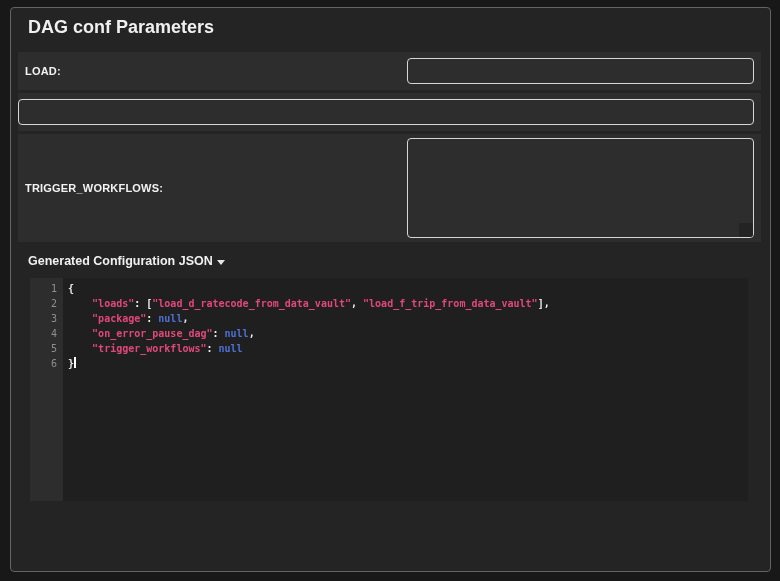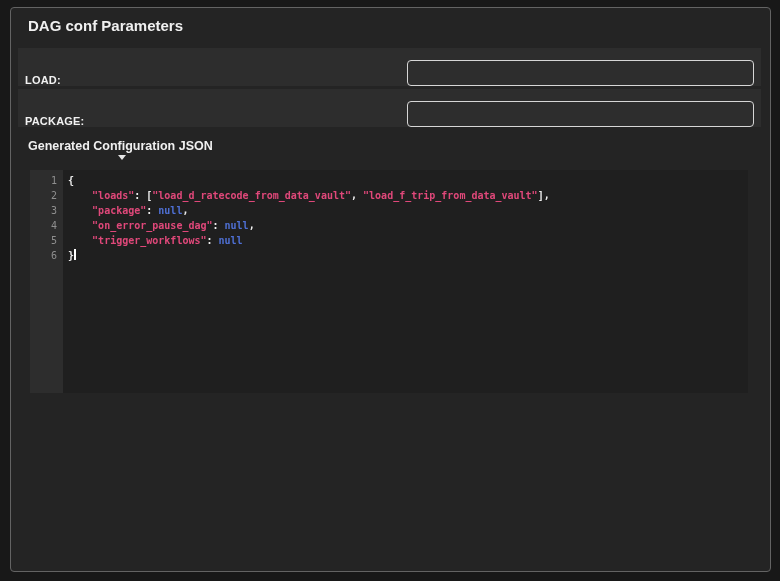--- a/index.html
+++ b/index.html
@@ -3,25 +3,25 @@
 <meta charset="utf-8">
 <style>
   * { margin:0; padding:0; box-sizing:border-box; }
   html,body { width:780px; height:581px; background:#181818; font-family:"Liberation Sans", sans-serif; overflow:hidden; }
 
   .panel {
     position:absolute; left:10px; top:7px; width:761px; height:565px;
     background:#242424; border:1px solid #636363; border-radius:4px;
   }
   .panel-title {
-    margin:9px 0 14px 17px; font-size:15px; font-weight:bold; color:#f0f0f0;
+    margin:9px 0 14px 17px; font-size:18px; font-weight:bold; color:#f0f0f0;
   }
 
   .rows { margin:0 9px 0 7px; }
-  .row { background:#2d2d2d; display:flex; align-items:flex-end; margin-bottom:3px;gap:36px; }
+  .row { background:#2d2d2d; display:flex; align-items:center; margin-bottom:3px;gap:36px; }
   .row-sm { height:38px; }
   .row-md { height:36px; }
   .row-lg { height:108px; }
   .flabel {
     width:353px; padding-left:7px; font-size:11px; font-weight:bold;
     color:#f2f2f2; letter-spacing:0.2px;
   }
   .fcontrol { flex:1; display:flex; align-items:center; padding-right:7px; }
 
   input.text-field {
@@ -45,21 +45,21 @@
     width:30px; height:18px; border-radius:9px; background:#bcbcbc;
     position:relative; cursor:pointer;
   }
   .toggle .knob {
     position:absolute; left:1.5px; top:1.5px; width:15px; height:15px;
     border-radius:50%; background:#f0f0f0;
   }
 
   .json-header {
     margin:12px 0 10px 17px; font-size:12.5px; font-weight:bold; color:#f0f0f0;
-    display:flex; align-items:center; cursor:pointer; width:max-content;flex-direction:column;
+    display:flex; align-items:center; cursor:pointer; width:max-content;
   }
   .caret-down {
     display:inline-block; width:0; height:0; margin-left:4px; margin-top:2px;
     border-left:4px solid transparent; border-right:4px solid transparent;
     border-top:5px solid #e6e6e6;
   }
 
   .editor {
     margin-left:19px; width:718px; height:223px; display:flex; cursor:text;
   }
@@ -92,27 +92,35 @@
   <div class="rows">
 
     <div class="row row-sm">
       <div class="flabel">LOAD:</div>
       <div class="fcontrol">
         <input class="text-field" type="text" value="" style="">
       </div>
     </div>
 
     <div class="row row-sm">
-      <div class="flabel">PACKAGE:</div>
       <div class="fcontrol">
         <input class="text-field" type="text" value="" style="">
       </div>
     </div>
 
 
+    <div class="row row-lg">
+      <div class="flabel">TRIGGER_WORKFLOWS:</div>
+      <div class="fcontrol">
+        <div class="ta-wrap">
+          <textarea class="ta-field" style=""></textarea>
+          <div class="resize-handle"></div>
+        </div>
+      </div>
+    </div>
 
   </div>
 
   <div class="json-header">
     <span>Generated Configuration JSON</span>
     <span class="caret-down"></span>
   </div>
 
   <div class="editor">
     <div class="gutter">

